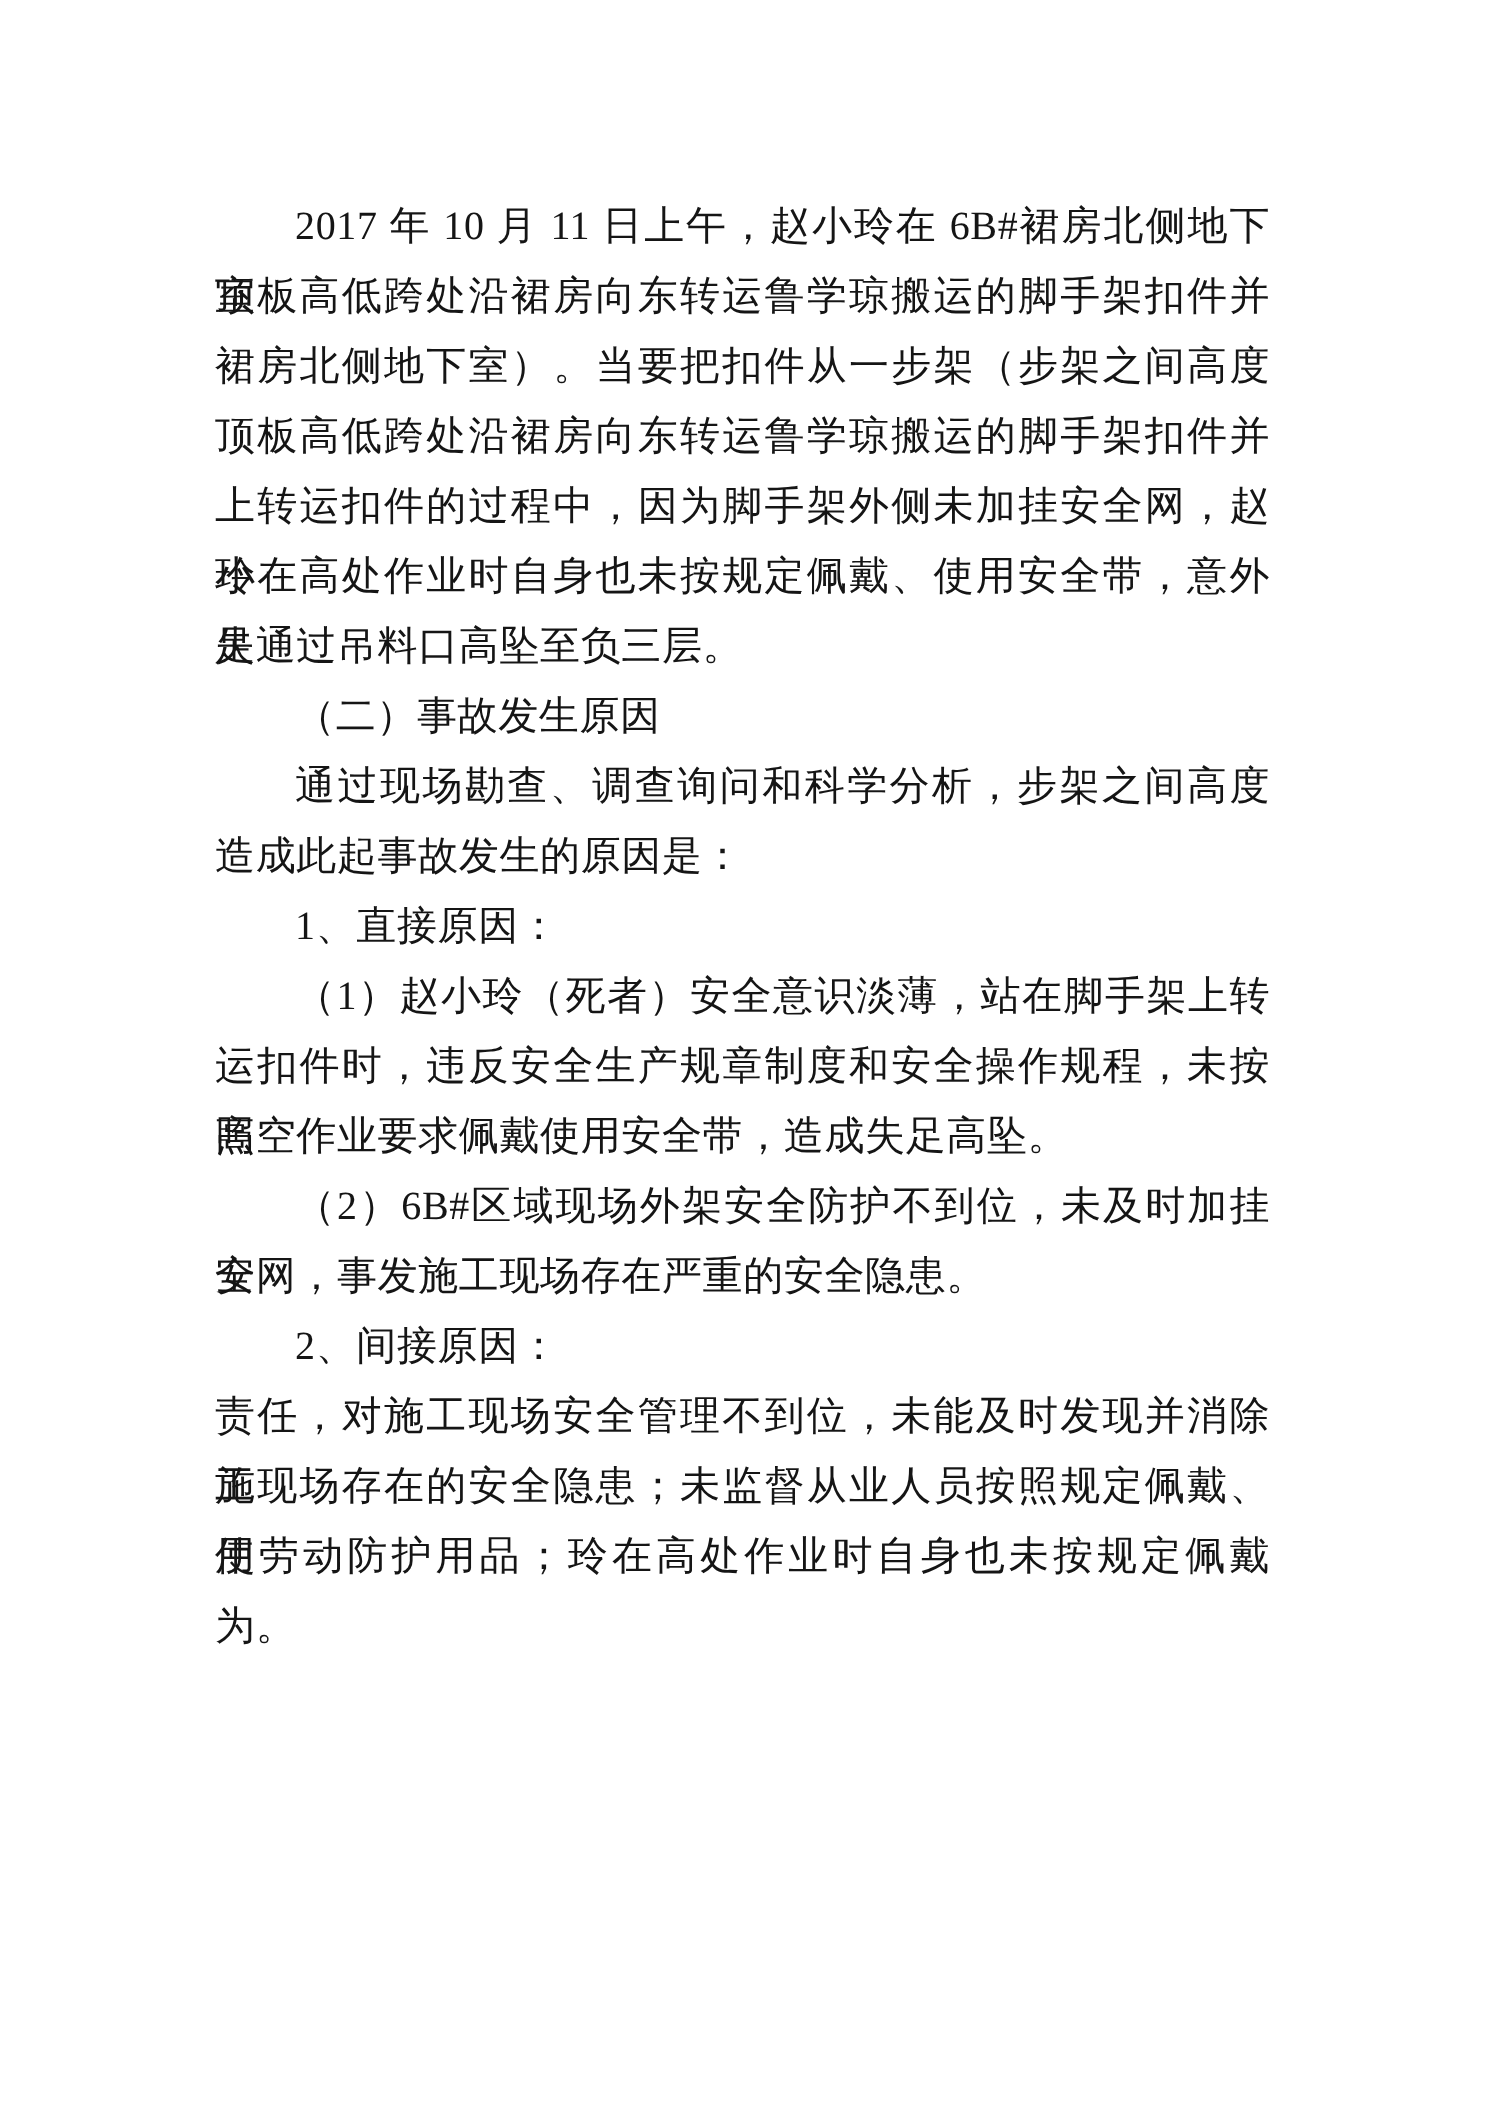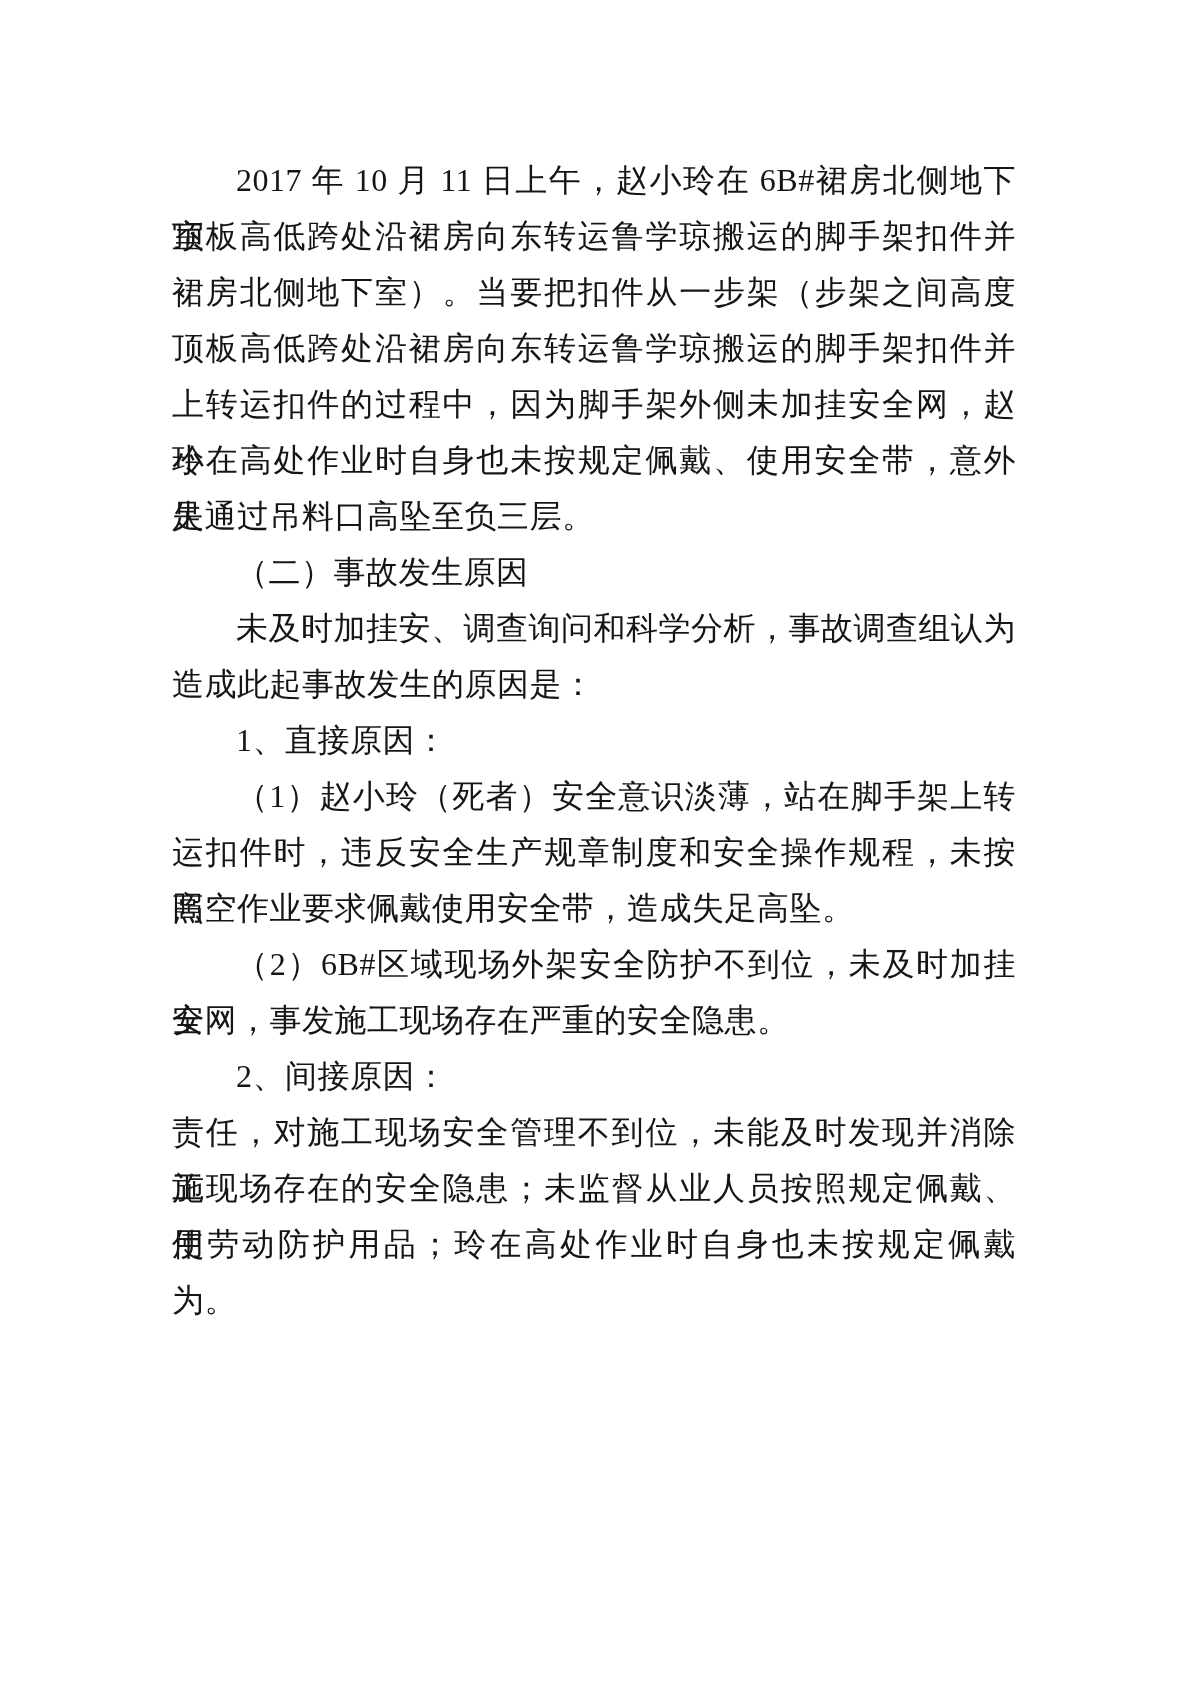--- a/index.html
+++ b/index.html
@@ -69,21 +69,21 @@
         <div class="line fill">裙房北侧地下室）。当要把扣件从一步架（步架之间高度</div>
         <div class="line fill">顶板高低跨处沿裙房向东转运鲁学琼搬运的脚手架扣件并</div>
         <div class="line fill">上转运扣件的过程中，因为脚手架外侧未加挂安全网，赵小</div>
         <div class="line fill">玲在高处作业时自身也未按规定佩戴、使用安全带，意外失</div>
         <div class="line">足通过吊料口高坠至负三层。</div>
       </div>
       <div class="para heading">
         <div class="line indent">（二）事故发生原因</div>
       </div>
       <div class="para">
-        <div class="line indent fill">未及时加挂安、调查询问和科学分析，事故调查组认为</div>
+        <div class="line indent fill">通过现场勘查、调查询问和科学分析，步架之间高度</div>
         <div class="line">造成此起事故发生的原因是：</div>
       </div>
       <div class="para">
         <div class="line indent">1、直接原因：</div>
       </div>
       <div class="para">
         <div class="line indent fill">（1）赵小玲（死者）安全意识淡薄，站在脚手架上转</div>
         <div class="line fill">运扣件时，违反安全生产规章制度和安全操作规程，未按照</div>
         <div class="line">高空作业要求佩戴使用安全带，造成失足高坠。</div>
       </div>

